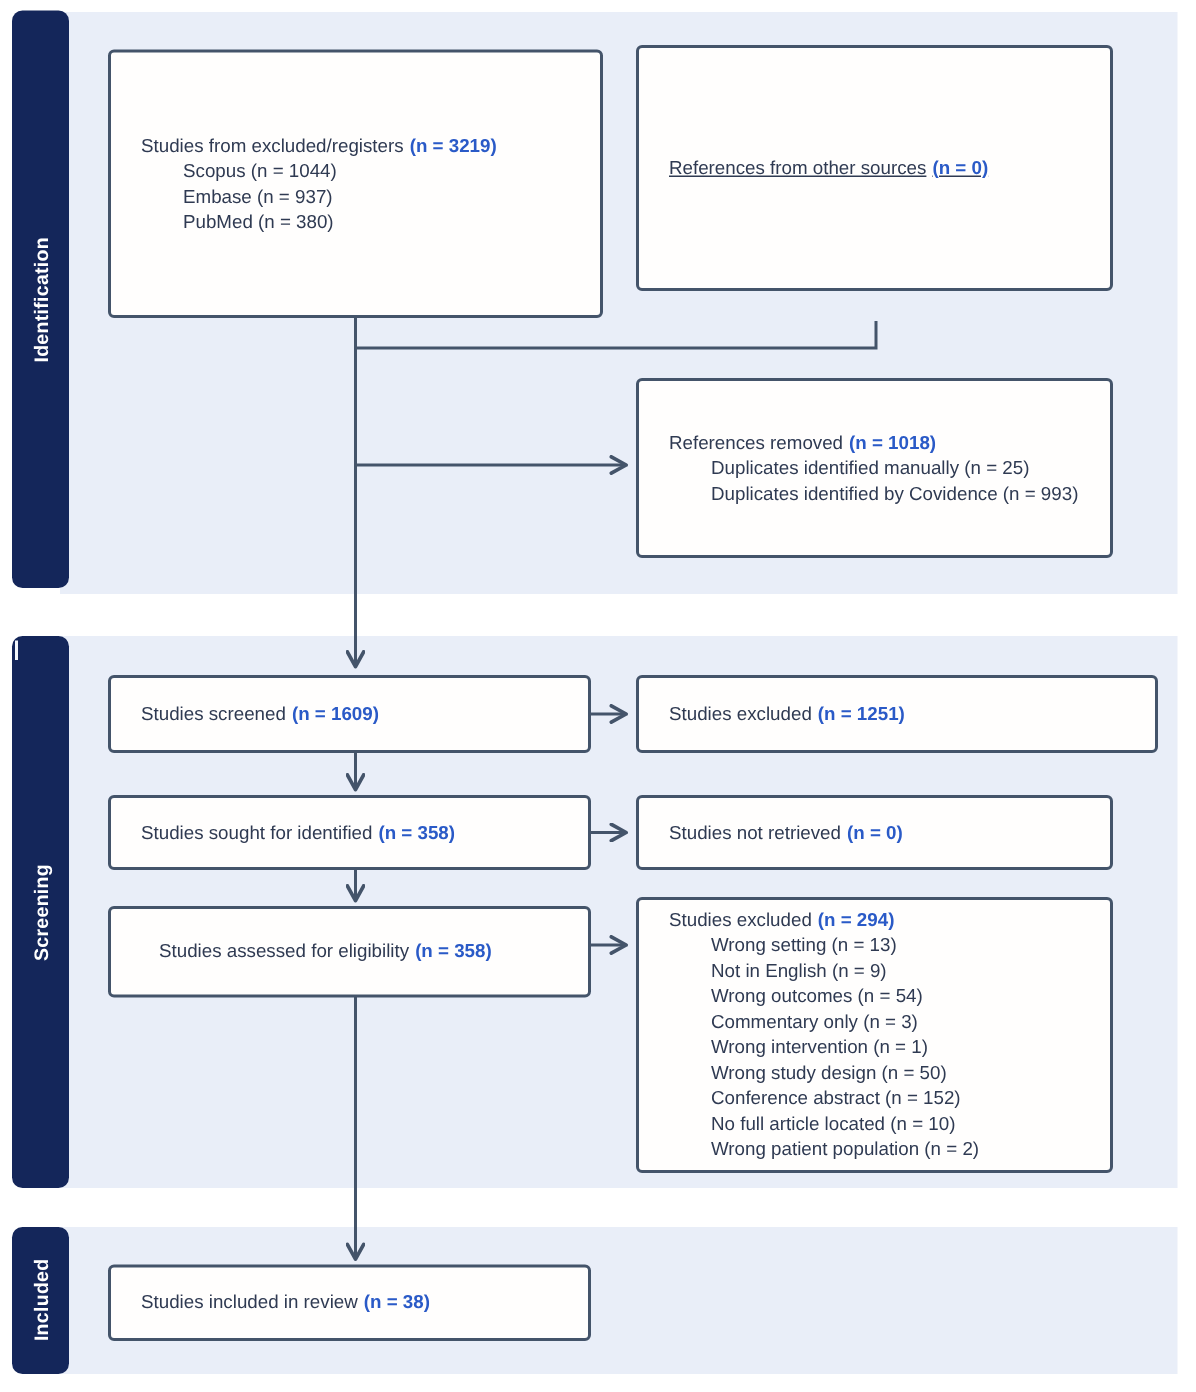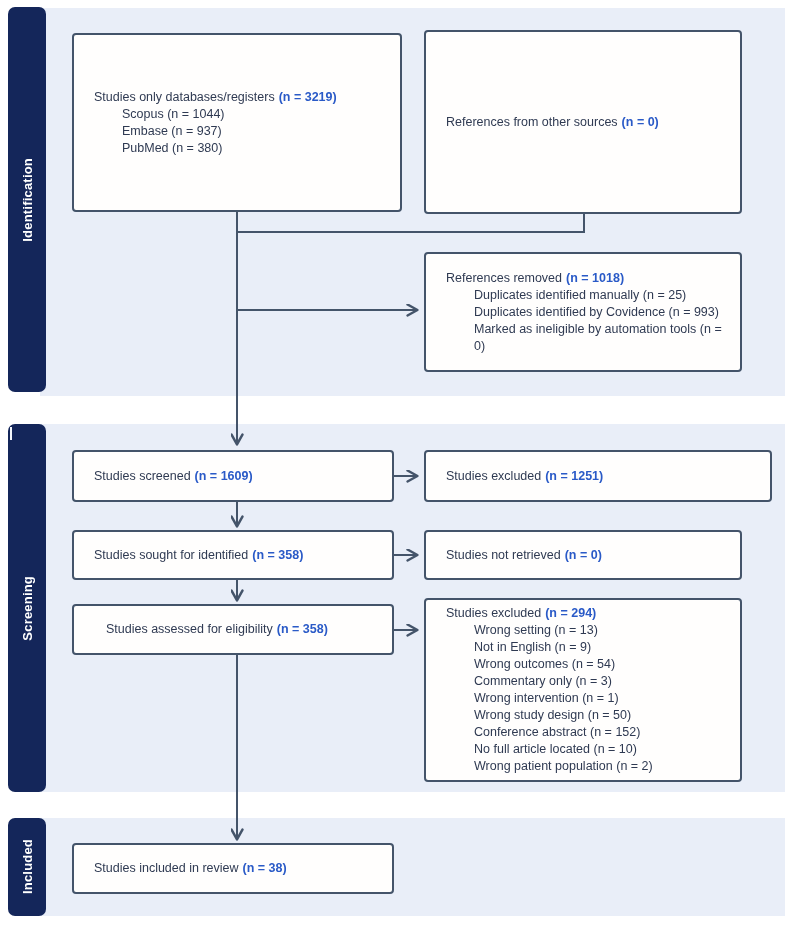--- a/index.html
+++ b/index.html
@@ -29,27 +29,27 @@
   .connectors{position:absolute;left:0;top:0;z-index:4;pointer-events:none;}
   
   .box{
     position:absolute;background:#fffefd;border:2px solid #44546a;border-radius:4px;
     box-sizing:border-box;display:flex;flex-direction:column;justify-content:center;
     padding:6px 8px 6px 20px;color:#2f3a52;font-size:12.5px;line-height:17px;z-index:5;
   }
   .box .count{color:#2a5ac7;font-weight:bold;margin-left:4px;}
   .box .item{padding-left:28px;}
   #box-databases{left:72px;top:33px;width:330px;height:179px;}
-  #box-other-sources{left:424px;top:30px;width:318px;height:184px;}
+  #box-other-sources{left:424px;top:30px;width:318px;height:164px;text-decoration:underline;}
   #box-references-removed{left:424px;top:252px;width:318px;height:120px;}
   #box-screened{left:72px;top:450px;width:322px;height:52px;}
   #box-excluded-screening{left:424px;top:450px;width:348px;height:52px;}
   #box-sought{left:72px;top:530px;width:322px;height:50px;}
   #box-not-retrieved{left:424px;top:530px;width:318px;height:50px;}
-  #box-assessed{left:72px;top:604px;width:322px;height:51px;padding-left:32px;}
+  #box-assessed{left:72px;top:604px;width:322px;height:61px;padding-left:32px;}
   #box-excluded-eligibility{left:424px;top:598px;width:318px;height:184px;}
   #box-included-review{left:72px;top:843px;width:322px;height:51px;}
 </style>
 </head>
 <body>
 
 <div class="canvas">
 
   <div class="panel" id="panel-identification"></div>
   <div class="panel" id="panel-screening"></div>
@@ -80,40 +80,39 @@
       <path d="M237 502 L237 525" marker-end="url(#arrow)"></path>
       <path d="M394 555 L416 555" marker-end="url(#arrow)"></path>
       <path d="M237 580 L237 599" marker-end="url(#arrow)"></path>
       <path d="M394 630 L416 630" marker-end="url(#arrow)"></path>
       <path d="M237 655 L237 838" marker-end="url(#arrow)"></path>
     </g>
   </svg>
 
   <div class="box" id="box-databases">
     <div>
-      <span>Studies only databases/registers</span><span class="count">(n = 3219)</span>
+      <span>Studies from excluded/registers</span><span class="count">(n = 3219)</span>
     </div>
     <div class="item">Scopus (n = 1044)</div>
     <div class="item">Embase (n = 937)</div>
     <div class="item">PubMed (n = 380)</div>
   </div>
 
   <div class="box" id="box-other-sources">
     <div>
       <span>References from other sources</span><span class="count">(n = 0)</span>
     </div>
   </div>
 
   <div class="box" id="box-references-removed">
     <div>
       <span>References removed</span><span class="count">(n = 1018)</span>
     </div>
     <div class="item">Duplicates identified manually (n = 25)</div>
     <div class="item">Duplicates identified by Covidence (n = 993)</div>
-    <div class="item">Marked as ineligible by automation tools (n = 0)</div>
   </div>
 
   <div class="box" id="box-screened">
     <div>
       <span>Studies screened</span><span class="count">(n = 1609)</span>
     </div>
   </div>
 
   <div class="box" id="box-excluded-screening">
     <div>

